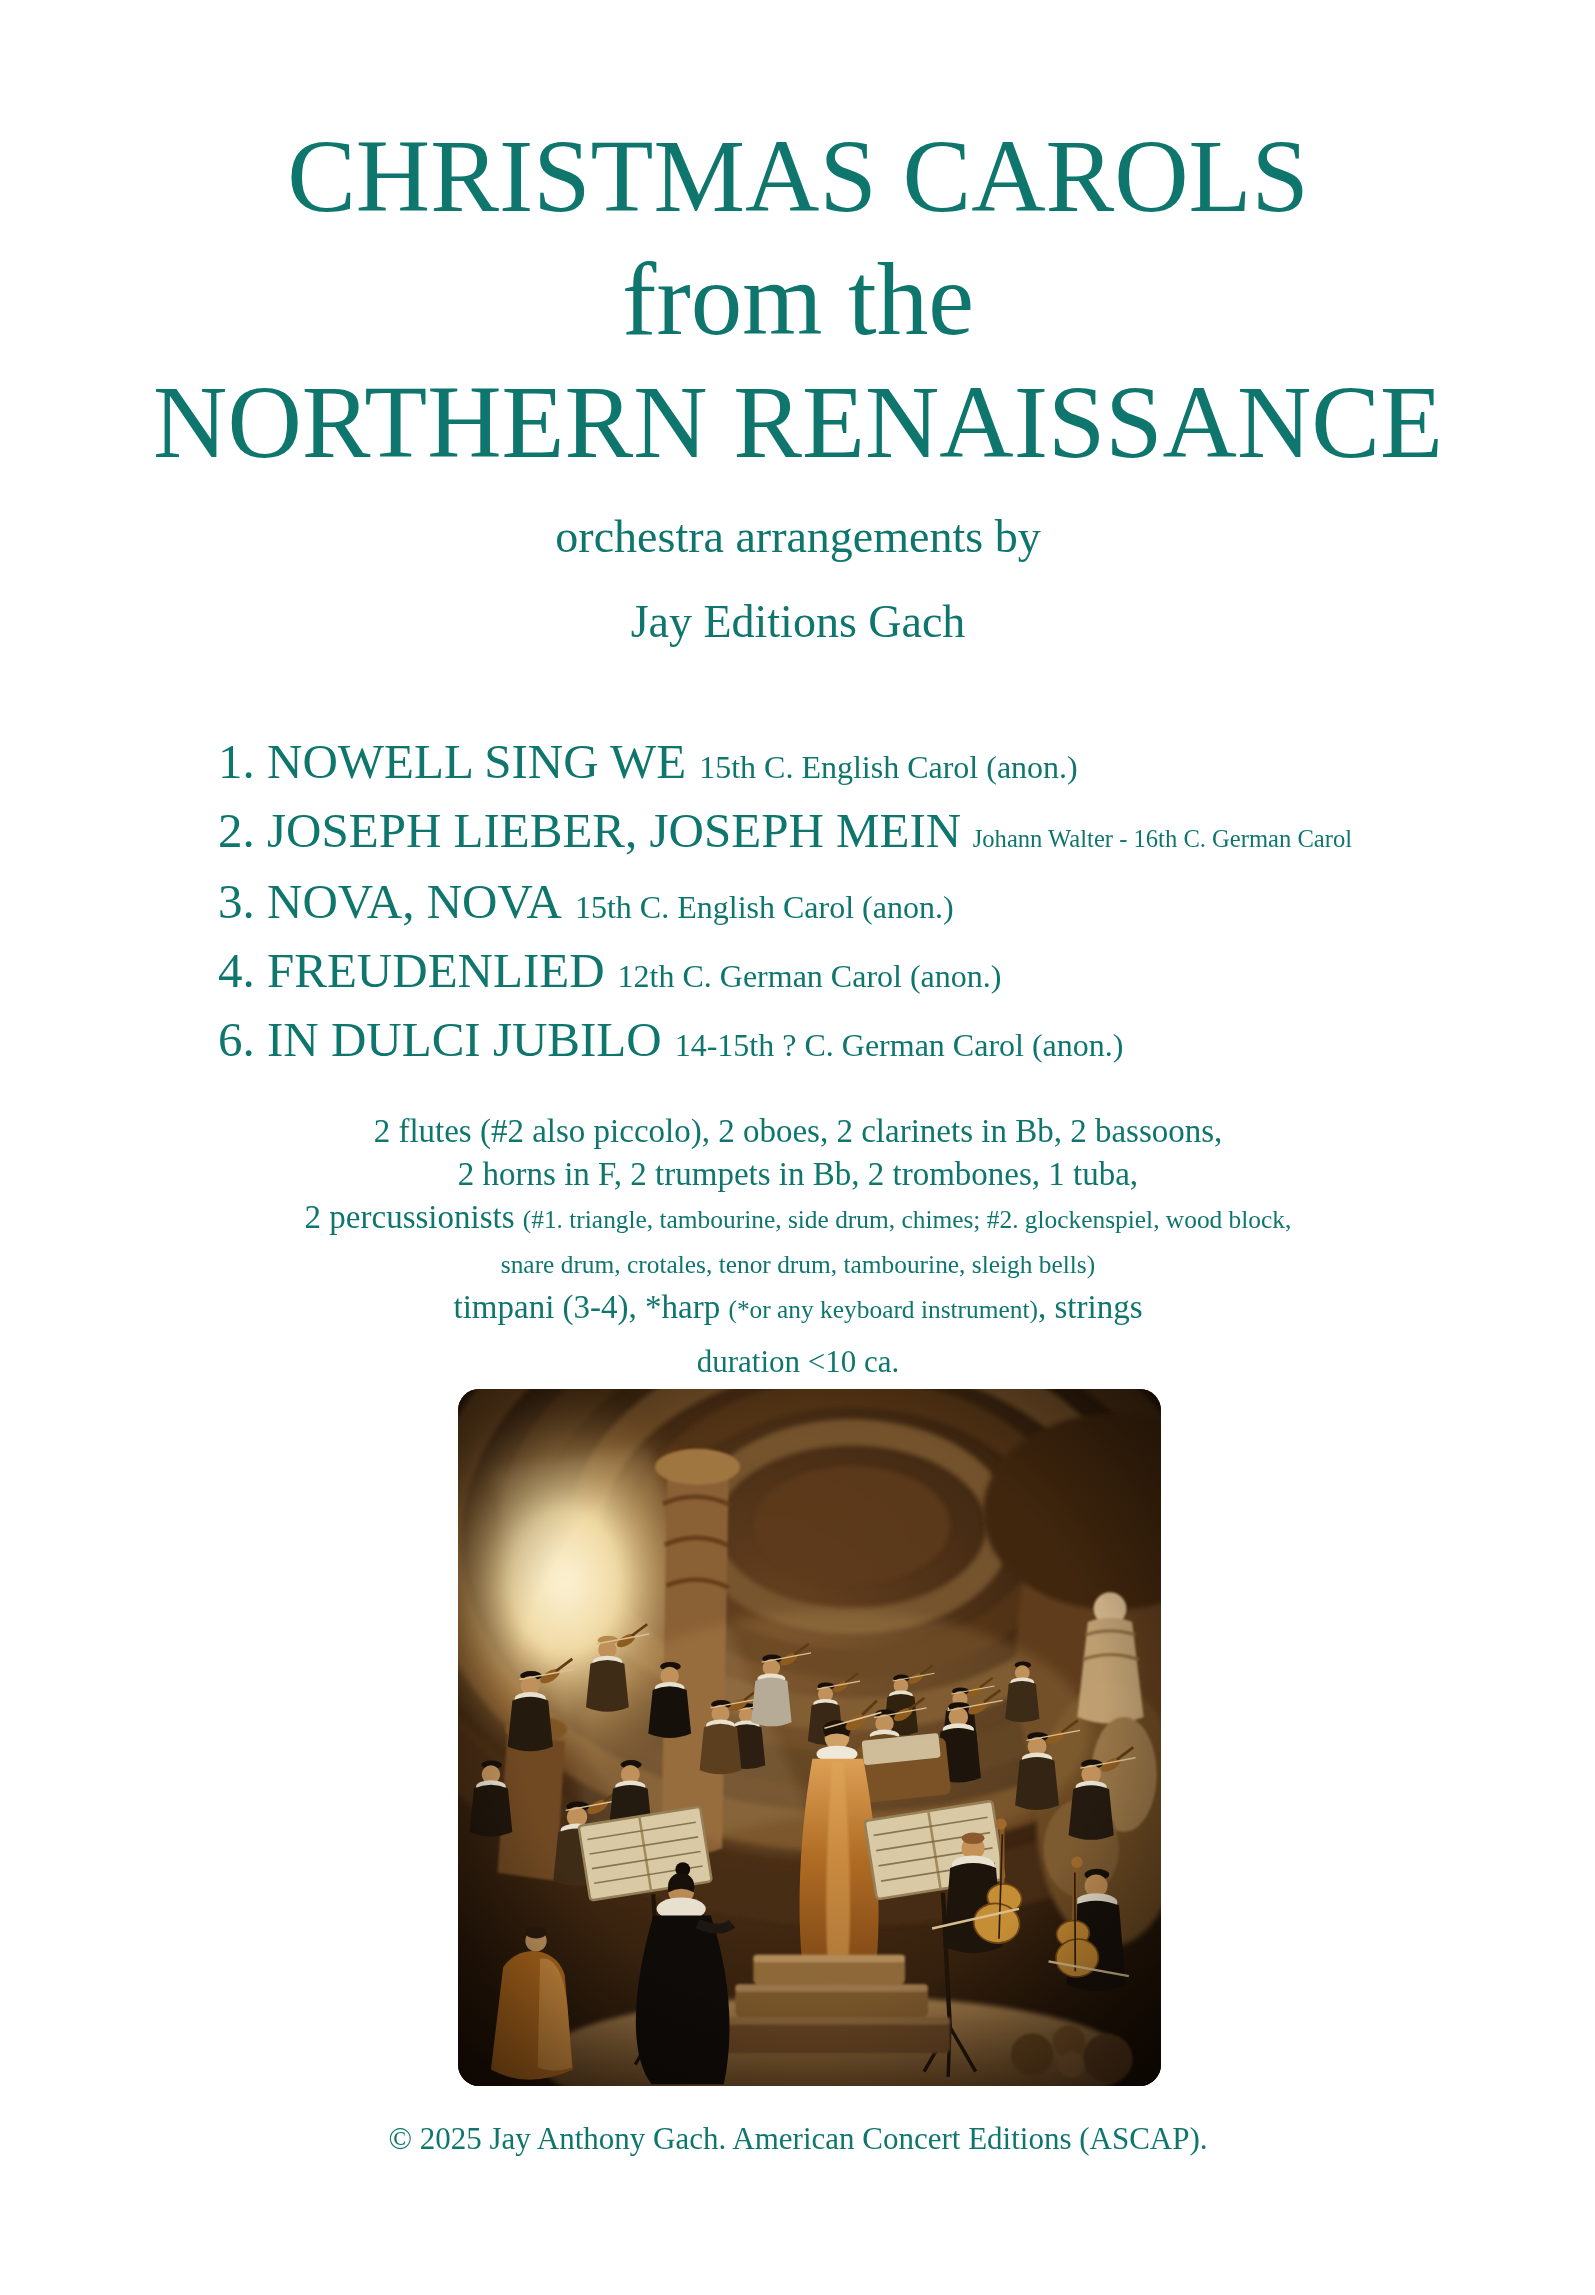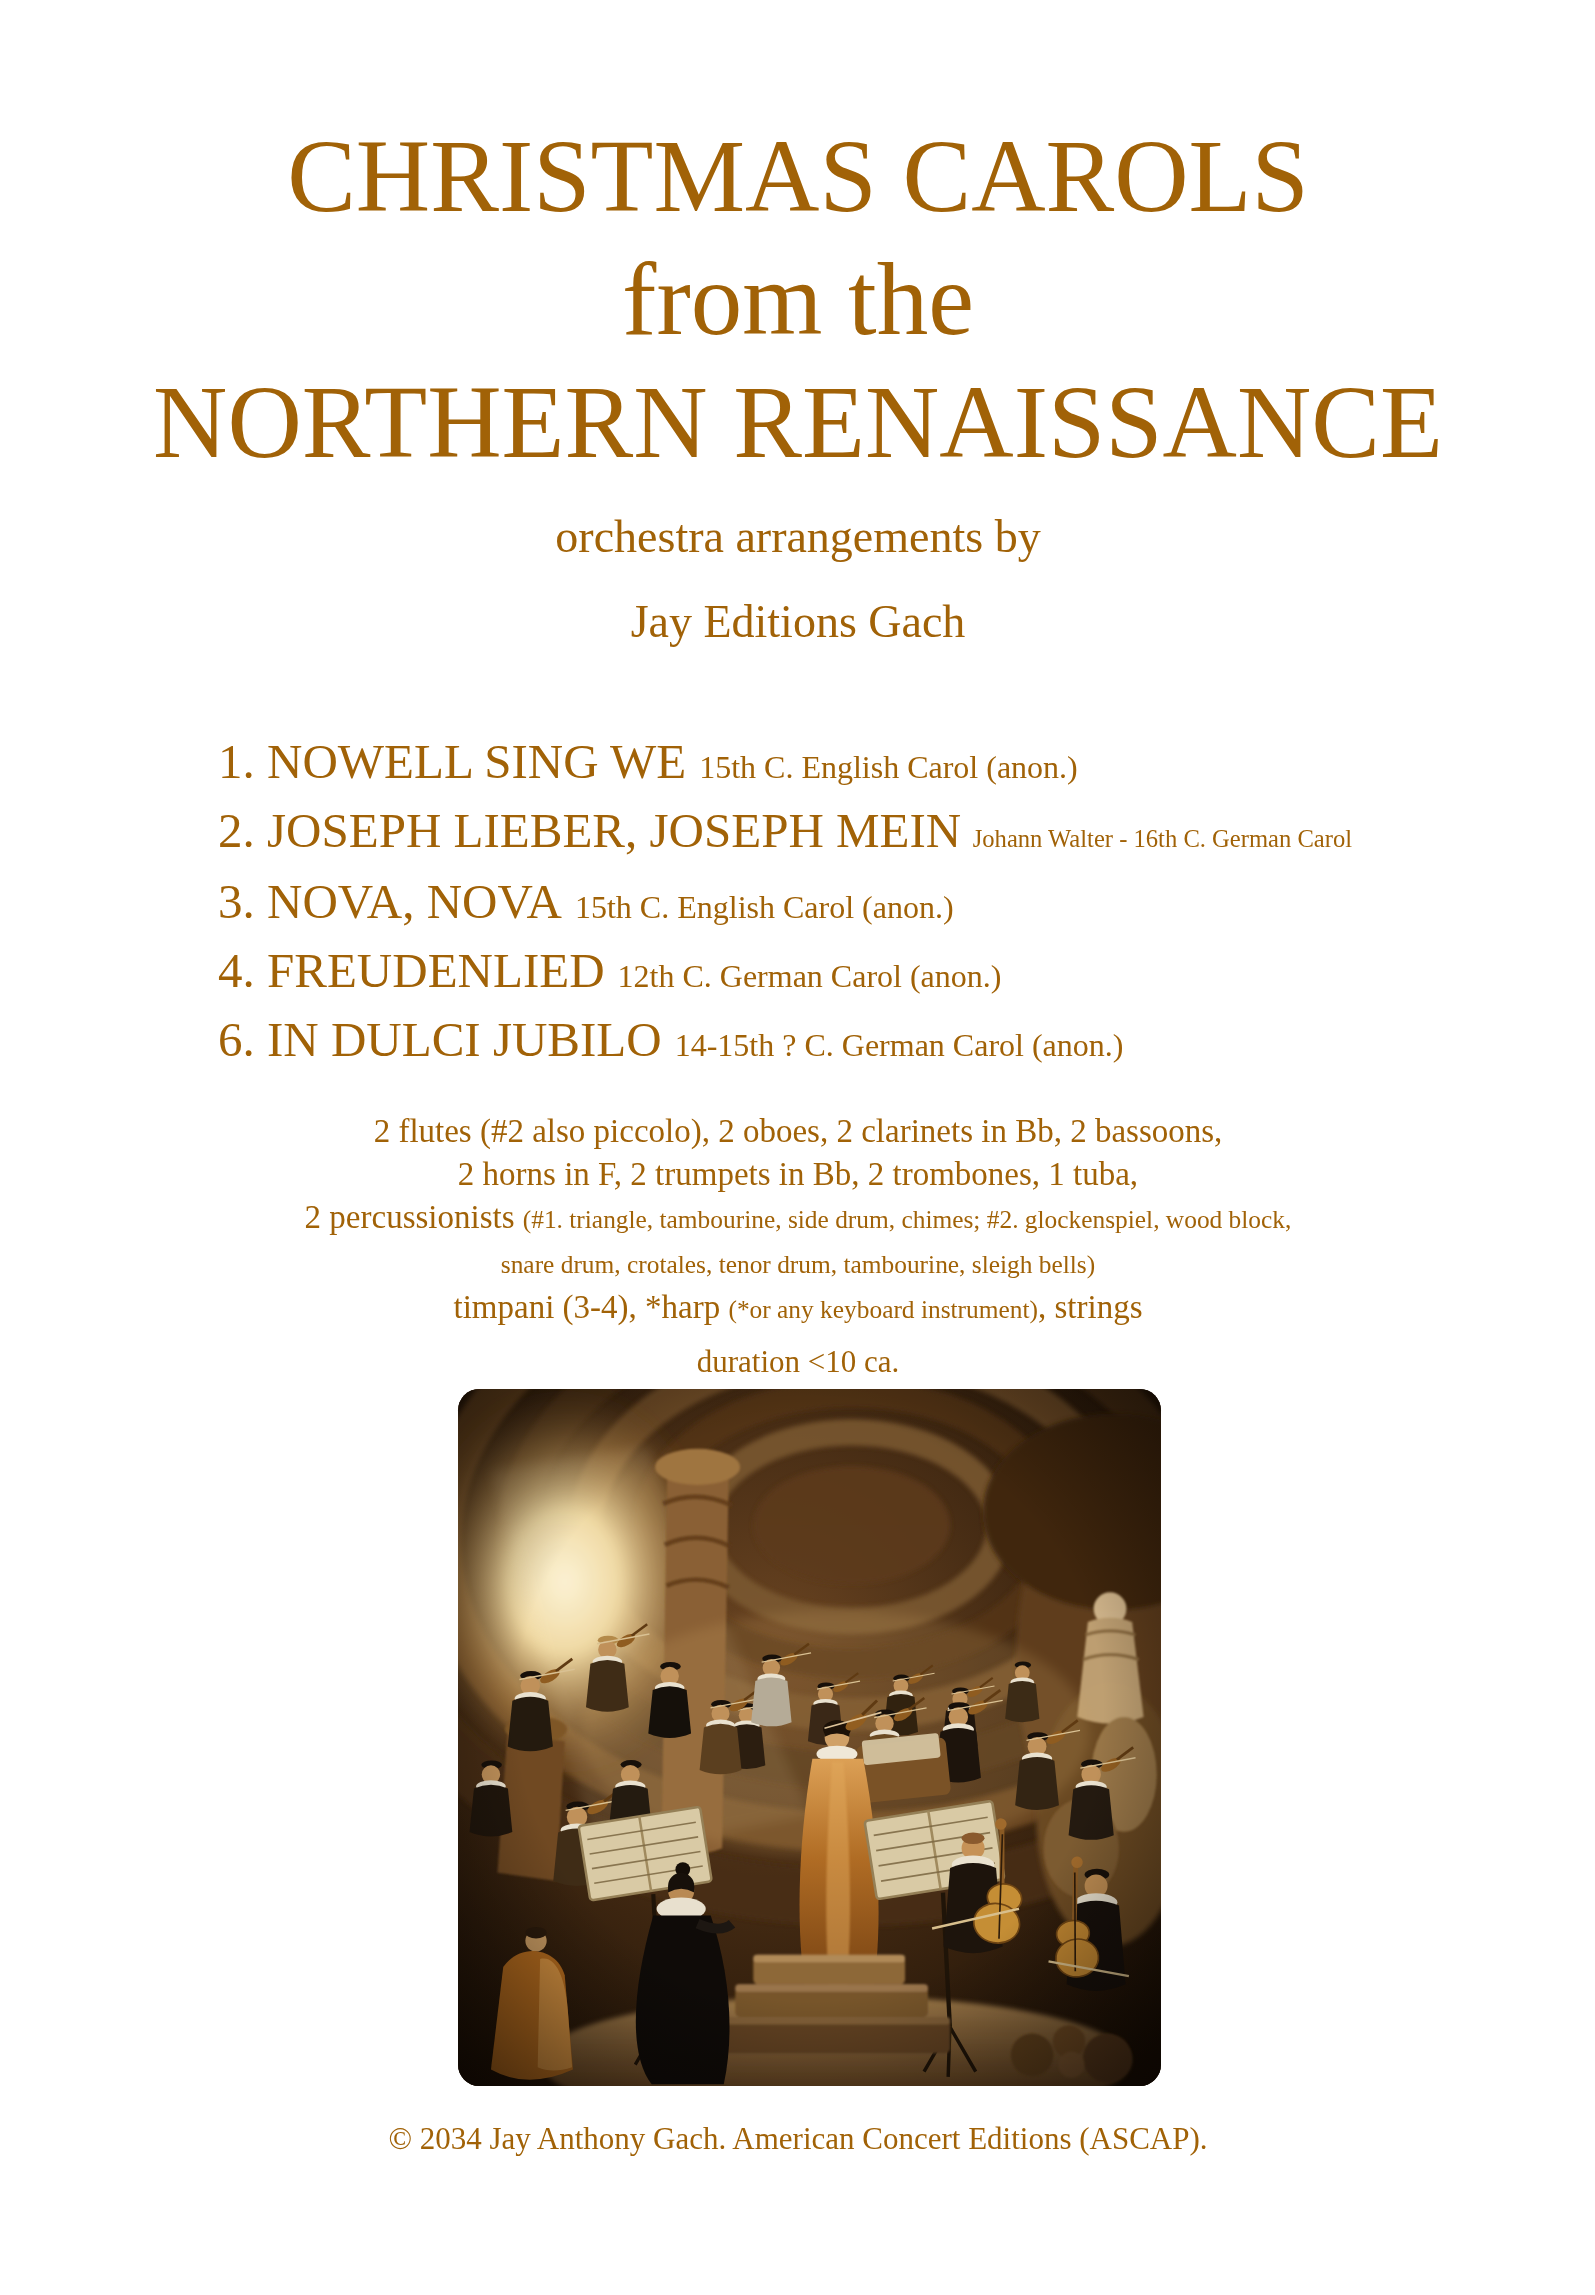--- a/index.html
+++ b/index.html
@@ -1,21 +1,21 @@
 <!DOCTYPE html>
 <html style="font-size:13px"><head>
 <meta charset="utf-8">
 <style>
   html,body{margin:0;padding:0;background:#ffffff;}
   .page{
     position:relative;
     width:1596px;height:2295px;
     background:#ffffff;
     overflow:hidden;
-    color:#a16207;
+    color:#0f766e;
     font-family:"Liberation Serif","DejaVu Serif",serif;
   }
   
   .title-block{padding-top:115px;text-align:center;}
   .title-line{font-size:103px;line-height:123px;white-space:nowrap;}
   .byline-block{margin-top:9.8px;text-align:center;}
   .byline-line{font-size:46px;line-height:85px;white-space:nowrap;}
   
   .carol-list{margin-top:66px;padding-left:218px;}
   .carol-item{font-size:49px;line-height:63px;white-space:nowrap;}
@@ -276,16 +276,16 @@
       <g filter="url(#f1)">
         <circle cx="700" cy="812" r="26" fill="#5f3f1e"></circle>
         <circle cx="745" cy="796" r="20" fill="#6d4a24"></circle>
         <circle cx="792" cy="816" r="30" fill="#57381a"></circle>
         <circle cx="748" cy="824" r="16" fill="#7c5630" opacity="0.8"></circle>
       </g>
       <rect width="857" height="850" fill="url(#gVig)"></rect>
     </svg>
   </div>
 
-  <div class="copyright-line">© 2034 Jay Anthony Gach. American Concert Editions (ASCAP).</div>
+  <div class="copyright-line">© 2025 Jay Anthony Gach. American Concert Editions (ASCAP).</div>
 
 </div>
 
 
 </body></html>

